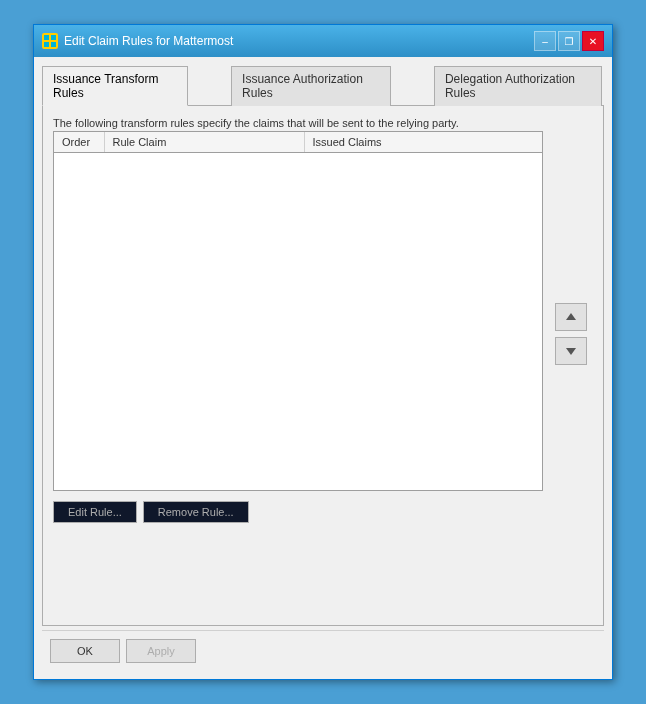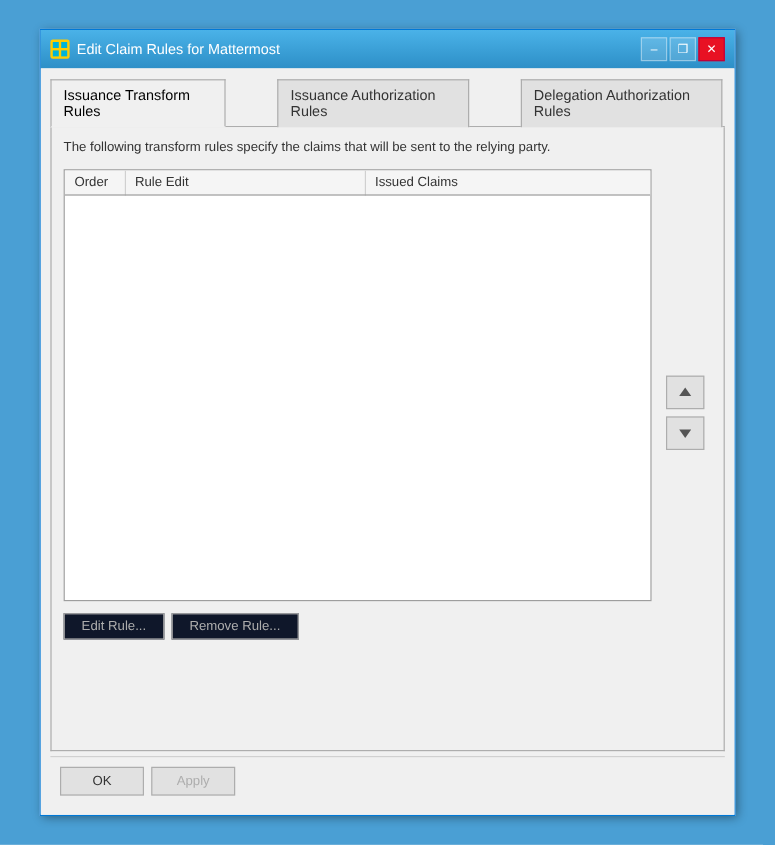--- a/index.html
+++ b/index.html
@@ -119,21 +119,20 @@
       border: 1px solid #adadad;
       border-top: none;
       padding: 10px;
       background: #f0f0f0;
       min-height: 520px;
     }
 
     .description-text {
       font-size: 11px;
       color: #333;
-      margin-bottom: 10px;
       line-height: 1.4;
     }
 
     .table-container {
       border: 1px solid #9e9e9e;
       background: white;
       height: 360px;
       overflow: auto;
       margin-bottom: 10px;
     }
@@ -304,21 +303,21 @@
       <p class="description-text">The following transform rules specify the claims that will be sent to the relying party.</p>
 
       <div class="content-area">
         <div class="table-and-buttons">
 
           <div class="table-container">
             <table class="rules-table">
               <thead>
                 <tr>
                   <th class="col-order">Order</th>
-                  <th class="col-rulename">Rule Edit</th>
+                  <th class="col-rulename">Rule Claim</th>
                   <th class="col-issuedclaims">Issued Claims</th>
                 </tr>
               </thead>
               <tbody>
                 
               </tbody>
             </table>
           </div>
 
           <div class="rule-buttons">

